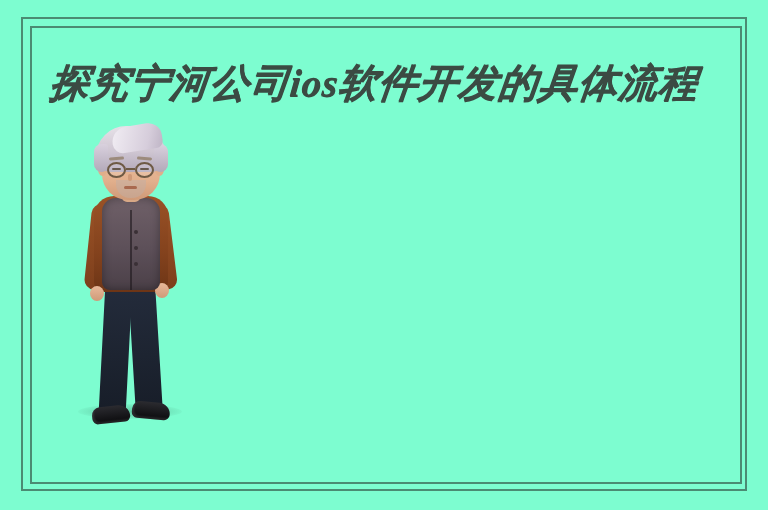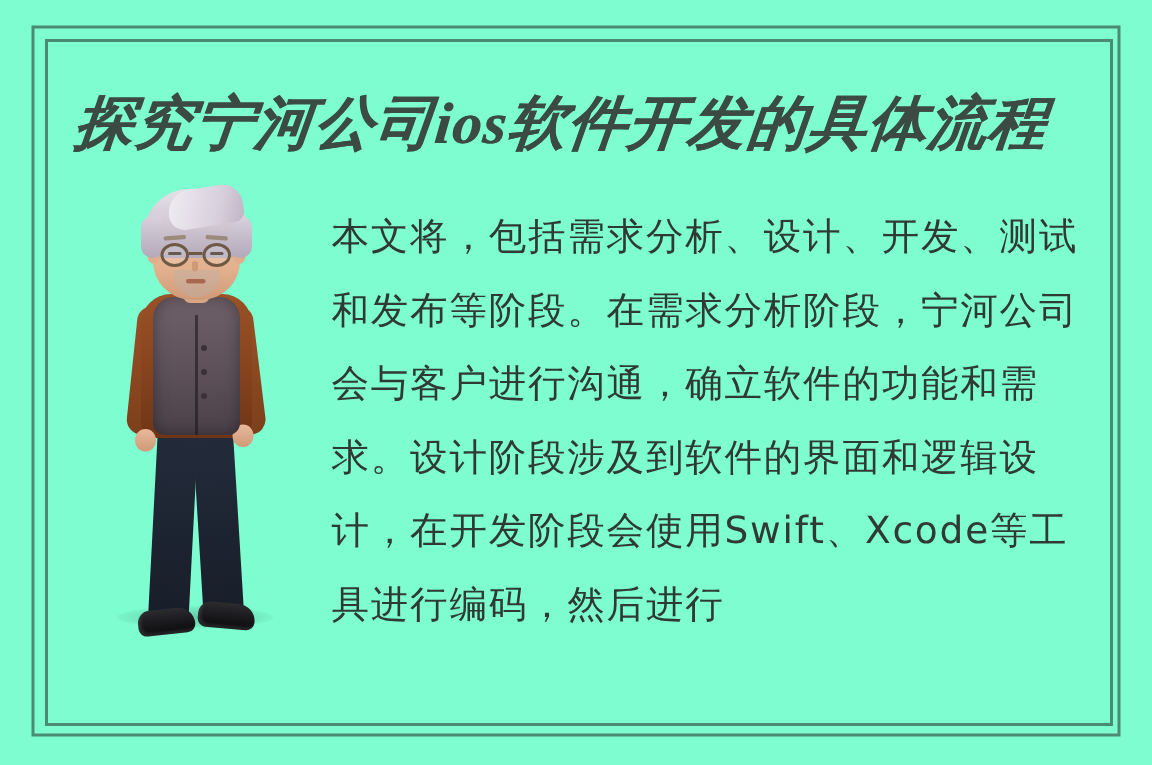--- a/index.html
+++ b/index.html
@@ -236,21 +236,20 @@
 </head>
 <body>
 
 <div id="poster">
 
   <div class="frame-outer"></div>
   <div class="frame-inner"></div>
 
   <div class="title">探究宁河公司ios软件开发的具体流程</div>
 
-  <div class="body-text">本文将，包括需求分析、设计、开发、测试和发布等阶段。在需求分析阶段，宁河公司会与客户进行沟通，确立软件的功能和需求。设计阶段涉及到软件的界面和逻辑设计，在开发阶段会使用Swift、Xcode等工具进行编码，然后进行</div>
 
   <div class="character">
     <div class="ch-shadow"></div>
 
     <div class="leg leg-l"></div>
     <div class="leg leg-r"></div>
     <div class="shoe shoe-l"></div>
     <div class="shoe shoe-r"></div>
 
     <div class="arm arm-l"></div>

